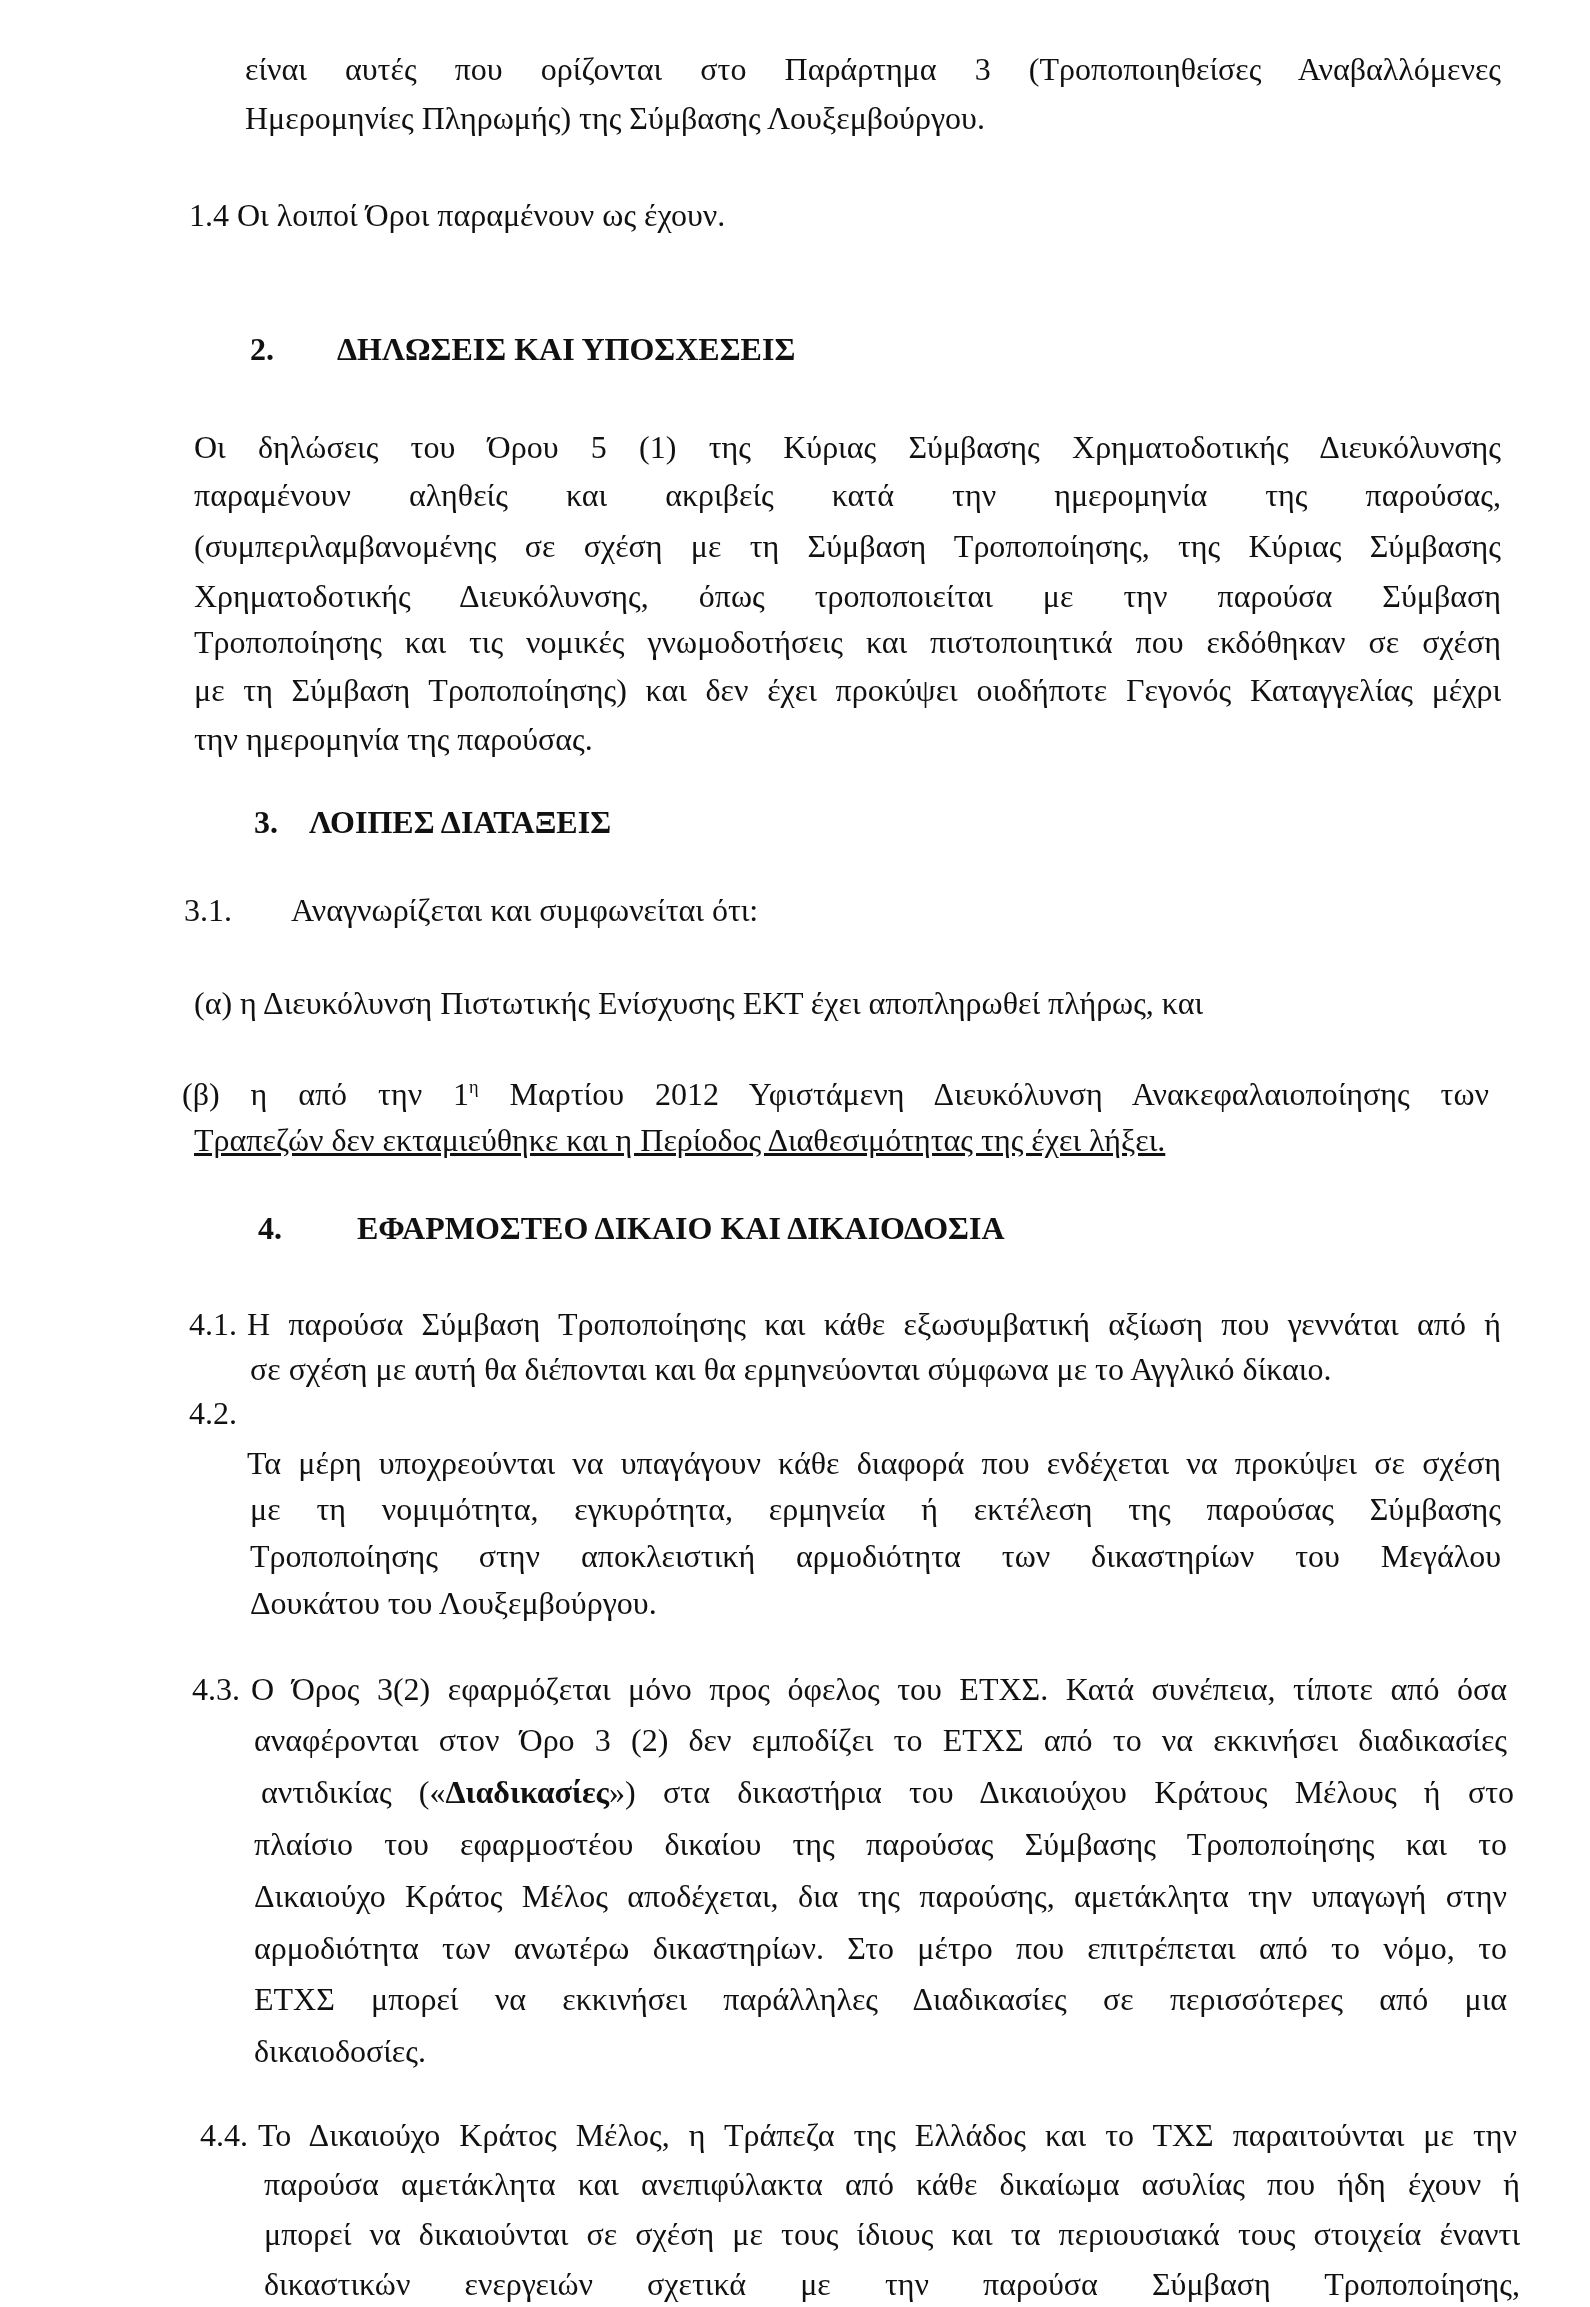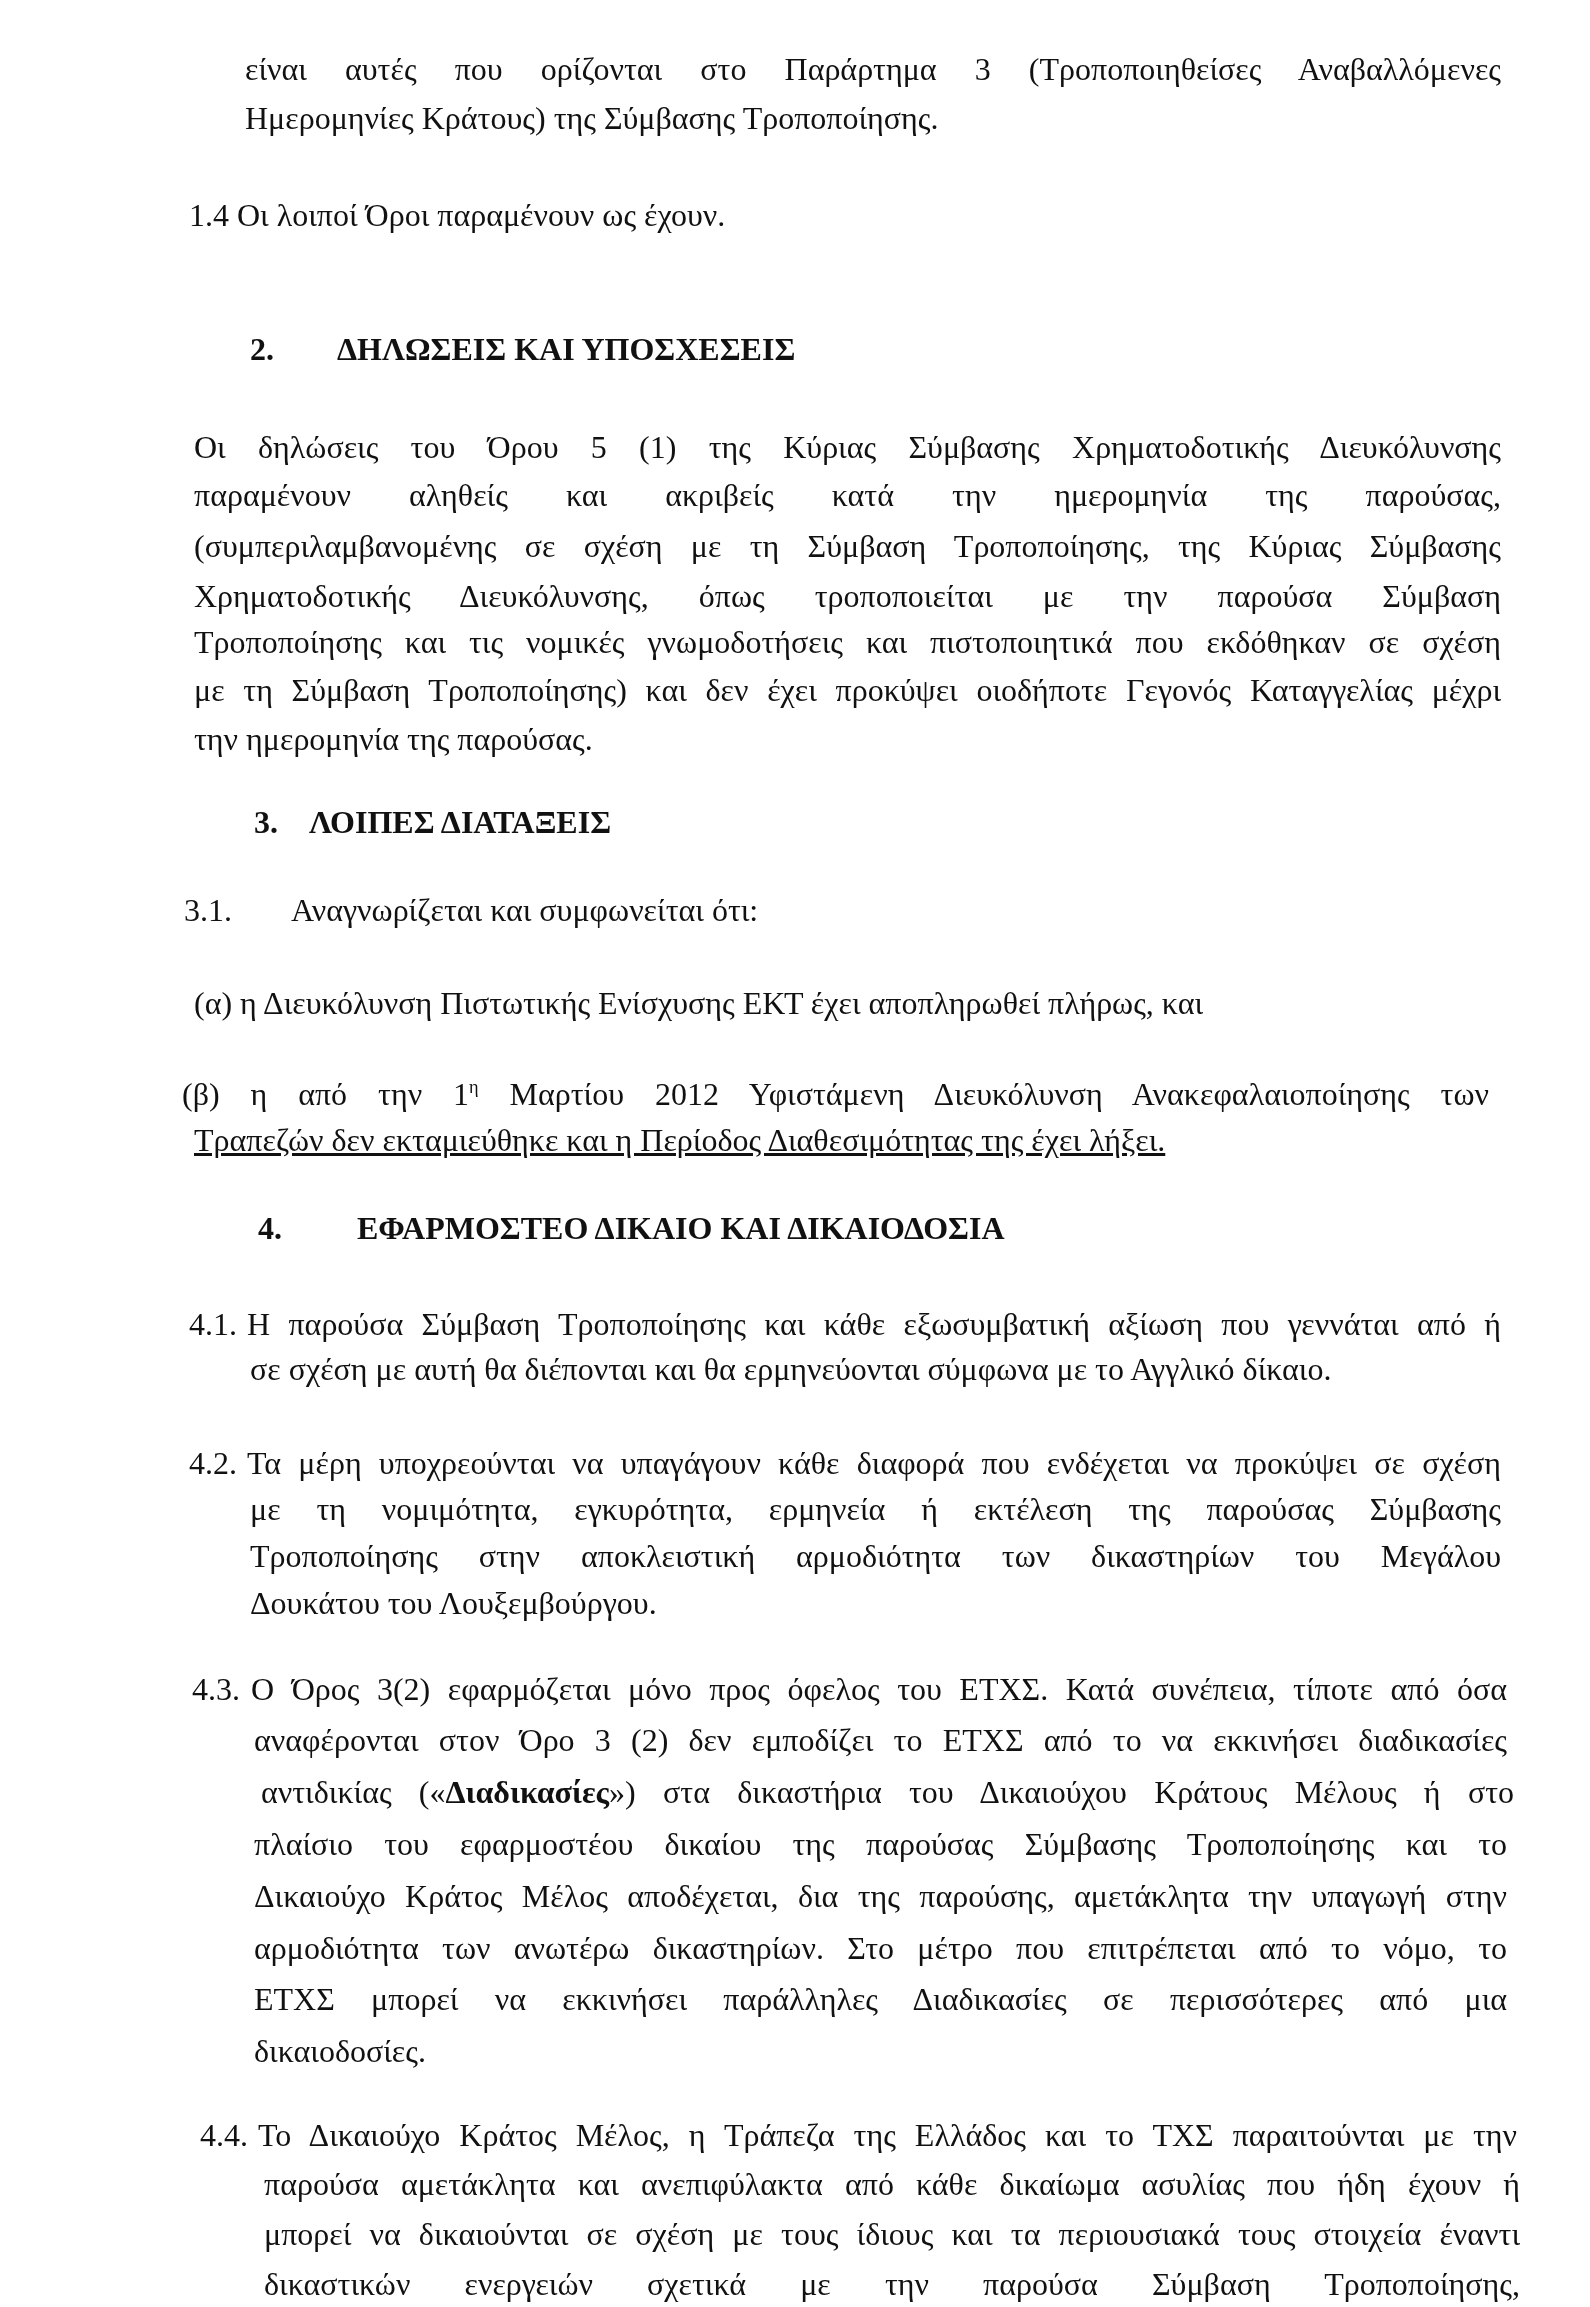--- a/index.html
+++ b/index.html
@@ -15,21 +15,21 @@
     white-space: normal; text-align: justify; text-align-last: justify;
   }
   .h { font-weight: bold; }
   sup { font-size: 18.3px; vertical-align: 12.2px; line-height: 0; }
   b.kw { font-weight: bold; }
 </style>
 </head>
 <body>
 
 <div class="ln just" style="left:245px; top:49px; width:1256px;">είναι αυτές   που ορίζονται στο Παράρτημα 3 (Τροποποιηθείσες Αναβαλλόμενες</div>
-<div class="ln" style="left:245px; top:98px;">Ημερομηνίες Κράτους) της Σύμβασης Τροποποίησης.</div>
+<div class="ln" style="left:245px; top:98px;">Ημερομηνίες Πληρωμής) της Σύμβασης Λουξεμβούργου.</div>
 
 <div class="ln" style="left:189px; top:195px;">
   <span>1.4</span>
   <span>Οι λοιποί Όροι παραμένουν ως έχουν.</span>
 </div>
 
 <div class="ln h" style="left:250px; top:329px;">
   <span>2.</span>
   <span style="position:absolute; left:87px;">ΔΗΛΩΣΕΙΣ ΚΑΙ ΥΠΟΣΧΕΣΕΙΣ</span>
 </div>
@@ -64,21 +64,21 @@
   <span style="position:absolute; left:55px;margin-left:44px;">ΕΦΑΡΜΟΣΤΕΟ ΔΙΚΑΙΟ ΚΑΙ ΔΙΚΑΙΟΔΟΣΙΑ</span>
 </div>
 
 <div>
   <div class="ln" style="left:189px; top:1304px;">4.1.</div>
   <div class="ln just" style="left:247px; top:1304px; width:1254px;">Η παρούσα Σύμβαση Τροποποίησης και κάθε εξωσυμβατική αξίωση που γεννάται από ή</div>
   <div class="ln" style="left:250px; top:1349px;">σε σχέση με αυτή θα διέπονται και θα ερμηνεύονται σύμφωνα με το Αγγλικό δίκαιο.</div>
 </div>
 
 <div>
-  <div class="ln" style="left:189px; top:1443px;">4.2.</div>
+  <div class="ln" style="left:189px; top:1393px;">4.2.</div>
   <div class="ln just" style="left:247px; top:1443px; width:1254px;">Τα μέρη υποχρεούνται να υπαγάγουν κάθε διαφορά που ενδέχεται να προκύψει σε σχέση</div>
   <div class="ln just" style="left:250px; top:1489px; width:1251px;">με τη νομιμότητα, εγκυρότητα, ερμηνεία ή εκτέλεση της παρούσας  Σύμβασης</div>
   <div class="ln just" style="left:250px; top:1536px; width:1251px;">Τροποποίησης στην αποκλειστική αρμοδιότητα των δικαστηρίων του Μεγάλου</div>
   <div class="ln" style="left:250px; top:1583px;">Δουκάτου του Λουξεμβούργου.</div>
 </div>
 
 <div>
   <div class="ln" style="left:192px; top:1669px;">4.3.</div>
   <div class="ln just" style="left:251px; top:1669px; width:1256px;">Ο Όρος 3(2) εφαρμόζεται μόνο προς όφελος του ΕΤΧΣ. Κατά συνέπεια, τίποτε από όσα</div>
   <div class="ln just" style="left:254px; top:1720px; width:1253px;">αναφέρονται στον Όρο 3 (2) δεν εμποδίζει το ΕΤΧΣ από το να εκκινήσει διαδικασίες</div>

